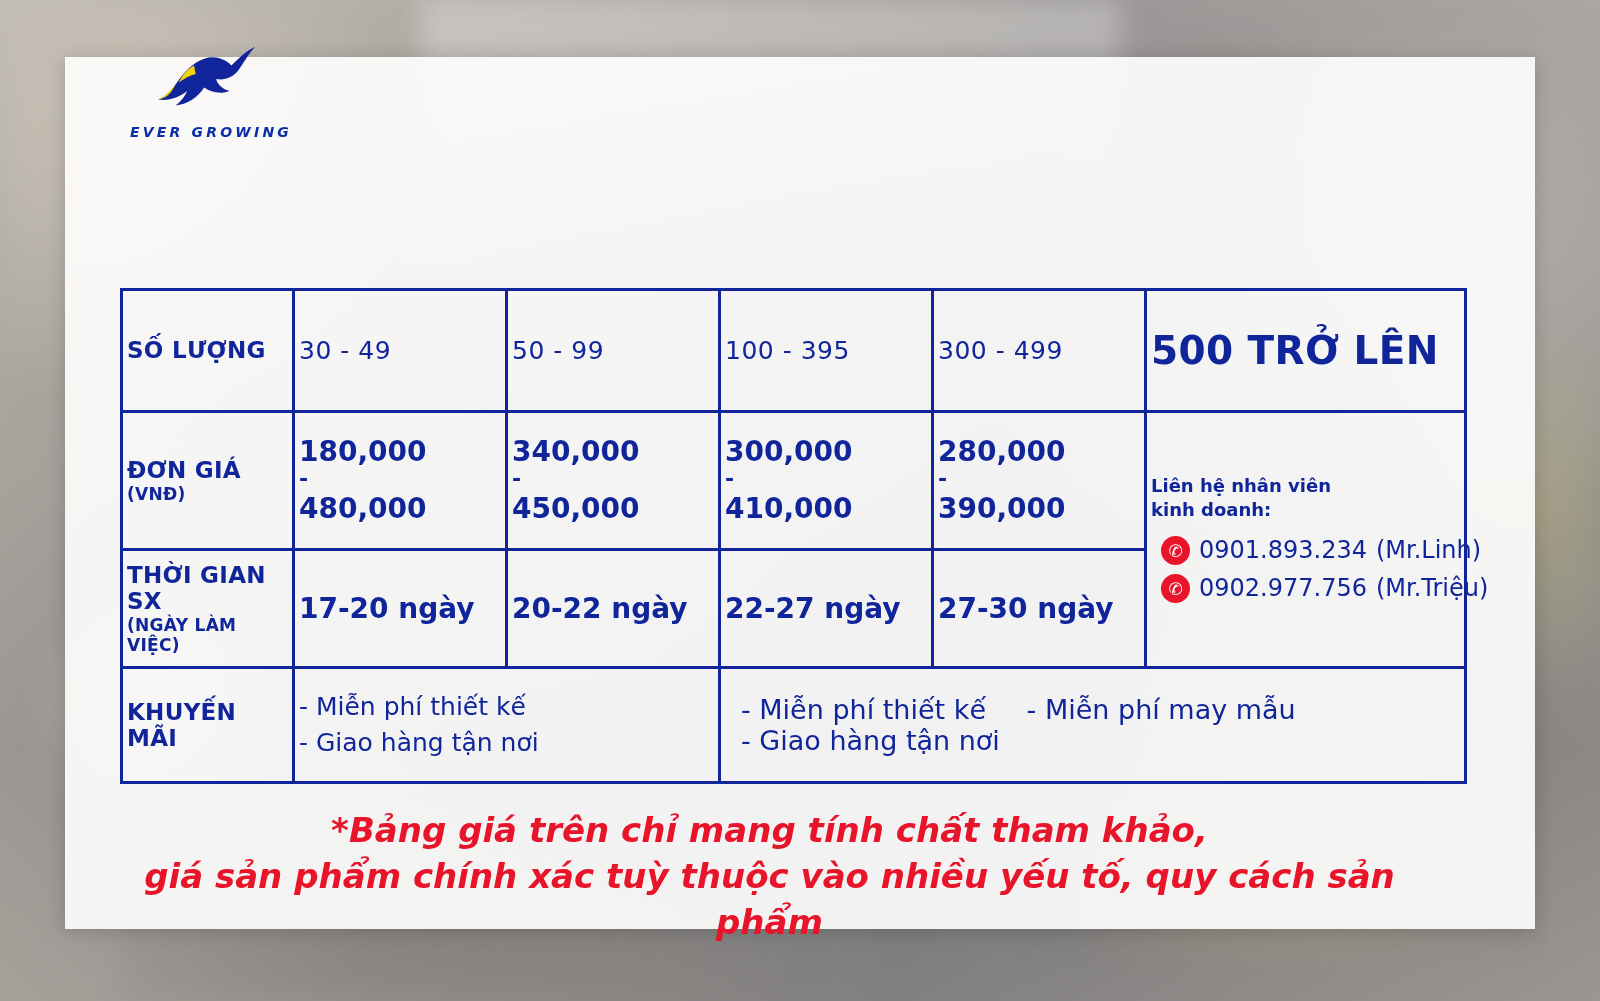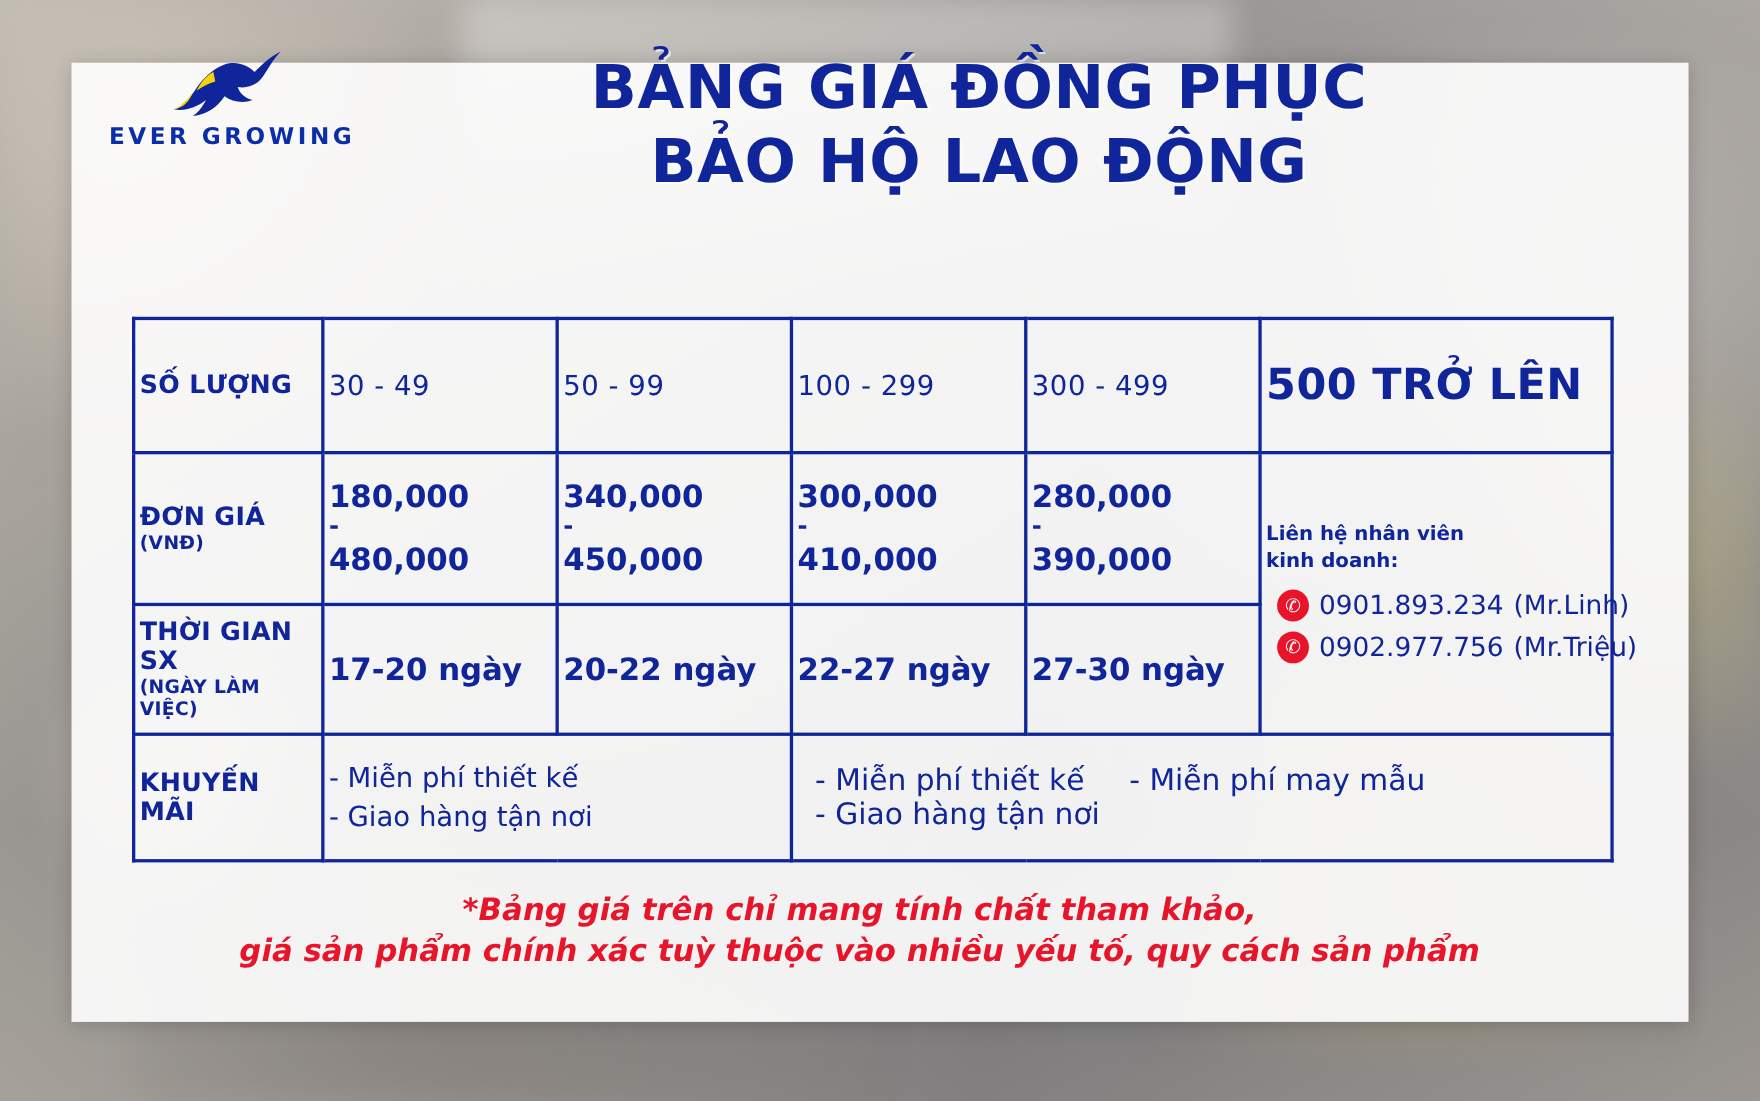--- a/index.html
+++ b/index.html
@@ -59,25 +59,26 @@
     font-weight: 900;
     font-size: 37px;
     letter-spacing: 2px;
     line-height: 1.16;
     padding: 1px 0 3px;
     width: 196px;
     margin-left: auto;
     margin-right: auto;
   }
   .logo-tag {
-    margin-top: 4px;
+    margin-top: 16px;
     color: #0a2ea8;
     font-weight: 700;
-    font-size: 21px;
+    font-size: 14px;
     letter-spacing: 3.2px;
+    font-style: italic;
   }
 
   
   .title {
     position: absolute;
     left: 380px;
     top: 46px;
     width: 1020px;
     text-align: center;
     color: #11259b;
@@ -158,28 +159,28 @@
   .phone-ico {
     width: 29px; height: 29px; border-radius: 50%;
     background: #e8142a;
     display: inline-flex; align-items: center; justify-content: center;
     color: #fff; font-size: 17px; flex: 0 0 auto;
   }
 
   
   .note {
     position: absolute;
-    left: 116px;
+    left: 104px;
     top: 808px;
     width: 1331px;
     text-align: center;
     color: #e8142a;
     font-weight: 700;
     font-style: italic;
-    font-size: 28px;
+    font-size: 34px;
     line-height: 1.35;
   }
 </style>
 </head>
 <body>
 
 <div id="page">
 
   <div class="bg-blobs">
     <div class="blob b1"></div>
@@ -195,42 +196,38 @@
 
   <div class="logo">
     <svg class="logo-mark" viewBox="0 0 160 80">
       <path d="M132 8 C120 14 112 22 104 30 C96 22 84 18 72 22 C58 27 48 38 40 50 C34 59 28 66 18 70 C30 72 42 68 52 60 C48 68 44 73 38 77 C52 76 64 68 72 56 C80 62 92 64 102 60 C94 58 88 53 86 46 C96 48 106 44 112 36 C118 28 124 16 132 8 Z" fill="#11259b"></path>
       <path d="M60 30 C52 34 46 42 42 50 C48 46 54 42 62 40 Z" fill="#f5d30a"></path>
       <path d="M18 70 C26 66 32 60 38 52 C34 62 28 68 18 70 Z" fill="#f5d30a"></path>
     </svg>
     <div class="logo-tag">EVER GROWING</div>
   </div>
 
-  <div class="title">
-    <div>BẢNG GIÁ ĐỒNG PHỤC</div>
-    <div>BẢO HỘ LAO ĐỘNG</div>
-  </div>
 
   <div class="tbl-wrap">
     <table class="price">
       <colgroup>
         <col class="c0">
           <col class="c1">
           <col class="c2">
           <col class="c3">
           <col class="c4">
           <col class="c5">
       </colgroup>
       <tbody>
 
         <tr class="r-head">
           <td class="rowhead">SỐ LƯỢNG</td>
           <td class="hdr-qty">30 - 49</td>
           <td class="hdr-qty">50 - 99</td>
-          <td class="hdr-qty">100 - 299</td>
+          <td class="hdr-qty">100 - 395</td>
           <td class="hdr-qty">300 - 499</td>
           <td class="hdr-last">500 TRỞ LÊN</td>
         </tr>
 
         <tr class="r-price">
           <td class="rowhead">
             <span>ĐƠN GIÁ</span>
             <span class="sub">(VNĐ)</span>
           </td>
           <td class="price-cell">

